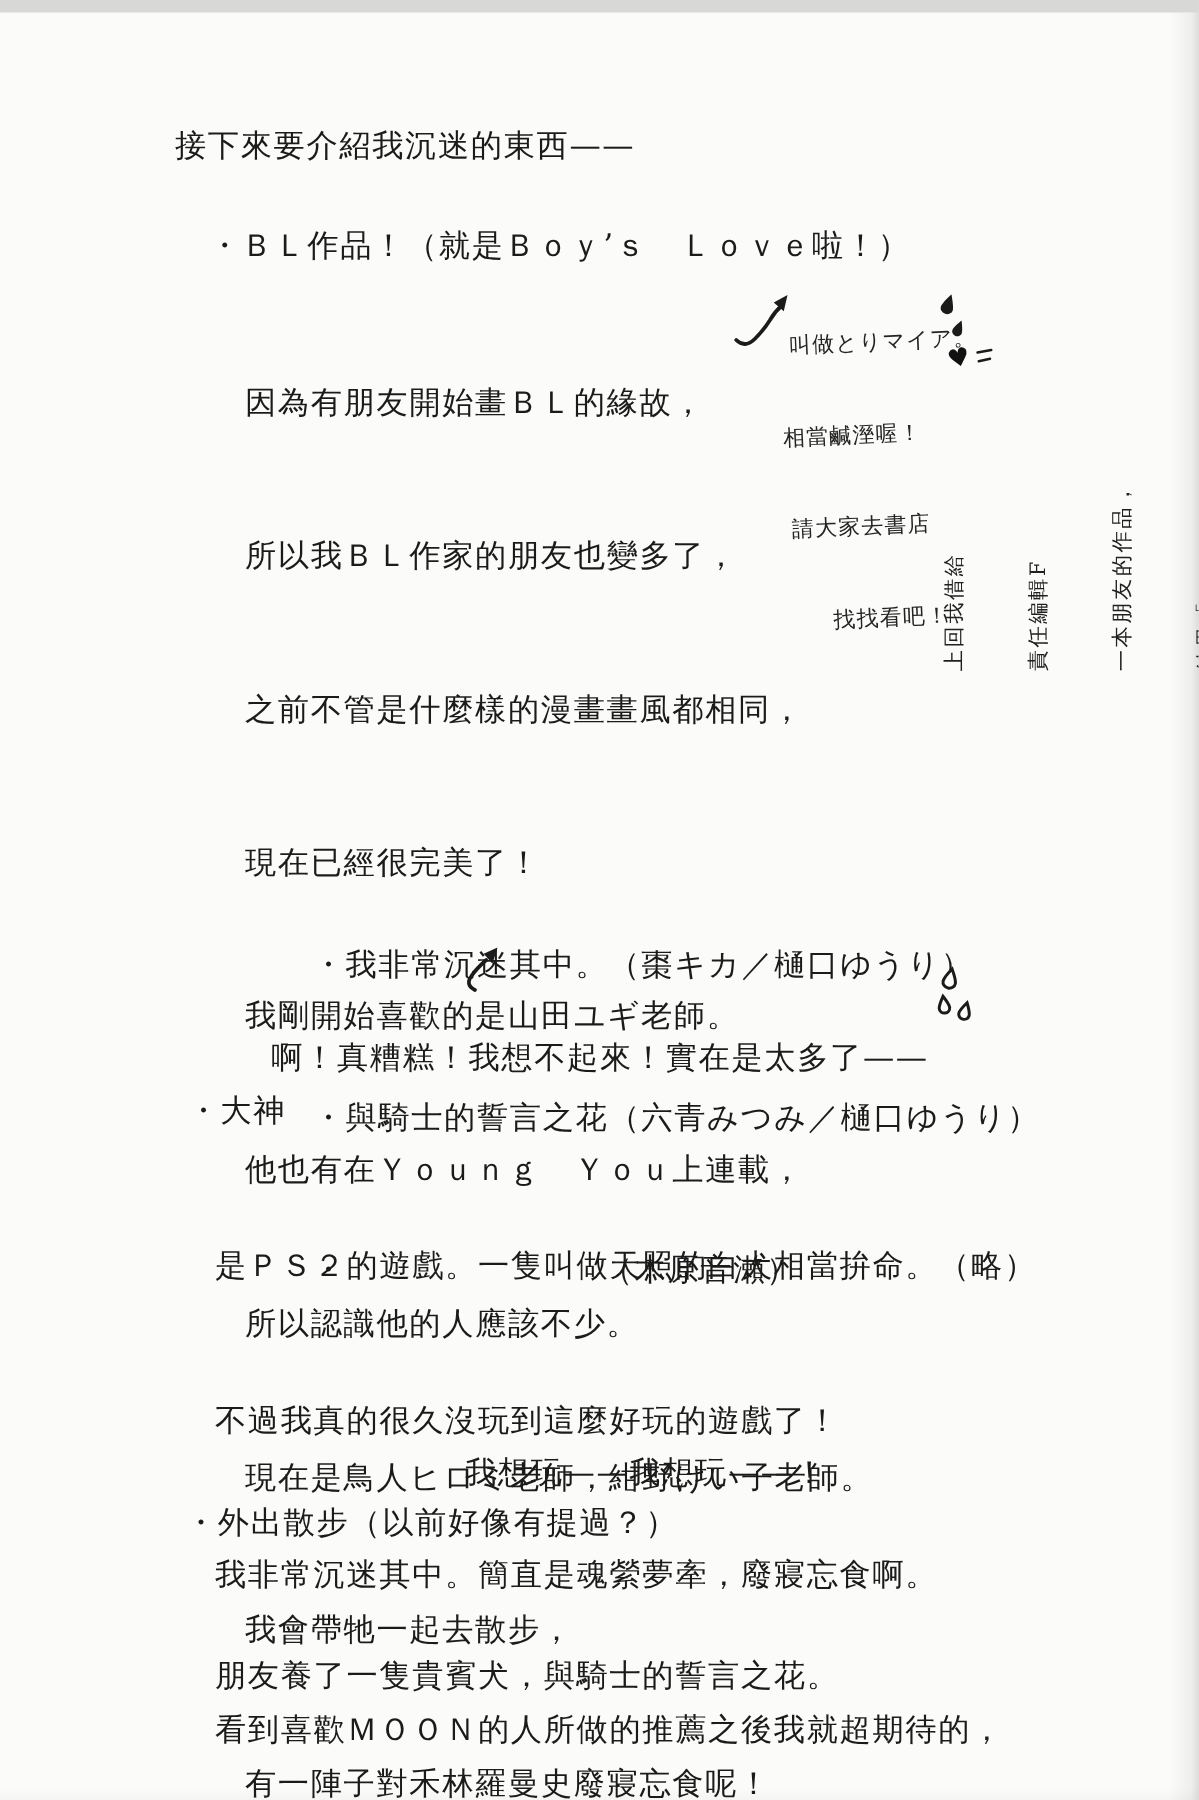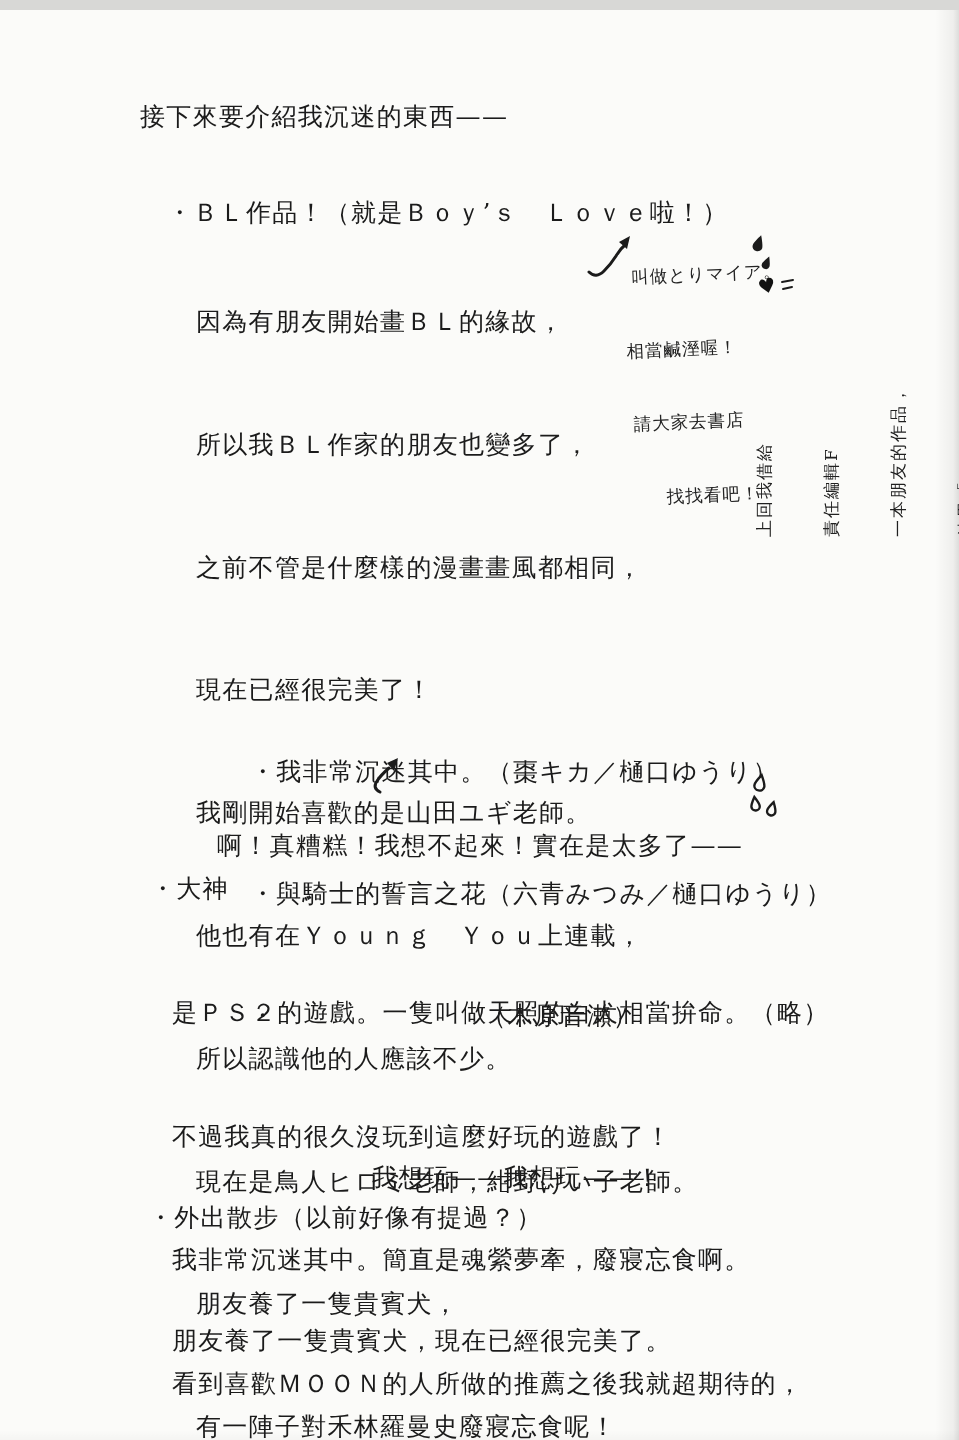--- a/index.html
+++ b/index.html
@@ -65,32 +65,32 @@
   }
   svg{display:block;}
 </style>
 </head>
 <body>
 
 <div id="page">
 
   <div class="abs t" style="left:140px;top:86px;"><span>接下來要介紹我沉迷的東西——</span></div>
 
-  <div class="abs t" style="left:167px;top:182px;">・ＢＬ作品！（就是Ｂｏｙ’ｓ　Ｌｏｖｅ啦！）</div>
+  <div class="abs t" style="left:167px;top:166px;">・ＢＬ作品！（就是Ｂｏｙ’ｓ　Ｌｏｖｅ啦！）</div>
 
   <div class="abs t bl-body" style="left:196px;top:210px;">
     <div class="line">因為有朋友開始畫ＢＬ的緣故，</div>
     <div class="line">所以我ＢＬ作家的朋友也變多了，</div>
     <div class="line">之前不管是什麼樣的漫畫畫風都相同，</div>
     <div class="line">現在已經很完美了！</div>
     <div class="line">我剛開始喜歡的是山田ユギ老師。</div>
     <div class="line">他也有在Ｙｏｕｎｇ　Ｙｏｕ上連載，</div>
     <div class="line">所以認識他的人應該不少。</div>
     <div class="line">現在是鳥人ヒロミ老師，紺野けい子老師。</div>
-    <div class="line">朋友養了一隻貴賓犬，</div>
+    <div class="line">我會帶牠一起去散步，</div>
     <div class="line">有一陣子對禾林羅曼史廢寢忘食呢！</div>
     
   </div>
 
   <div class="abs t rank" style="left:250px;top:660px;">
     <div class="row"><span>・</span><span>我非常沉迷其中。（棗キカ／樋口ゆうり）</span></div>
     <div class="row"><span>・</span><span>與騎士的誓言之花（六青みつみ／樋口ゆうり）</span></div>
     <div class="row"><span>・</span><span class="rank-text-gap">（木原音瀨）</span></div>
   </div>
 
@@ -161,18 +161,18 @@
     <div class="line">看到喜歡ＭＯＯＮ的人所做的推薦之後我就超期待的，</div>
     
     
   </div>
 
   <div class="abs t" style="left:372px;top:1147px;">我想玩——我想玩——！</div>
 
   <div class="abs t" style="left:148px;top:1187px;">・外出散步（以前好像有提過？）</div>
 
   <div class="abs t walk-body" style="left:172px;top:1228px;">
-    <div class="line">朋友養了一隻貴賓犬，現在已經很完美了。</div>
+    <div class="line">朋友養了一隻貴賓犬，與騎士的誓言之花。</div>
     <div class="line">或是去寵物餐廳。甚至天氣好的時候，</div>
     
   </div>
 
 </div>
 
 </body></html>

